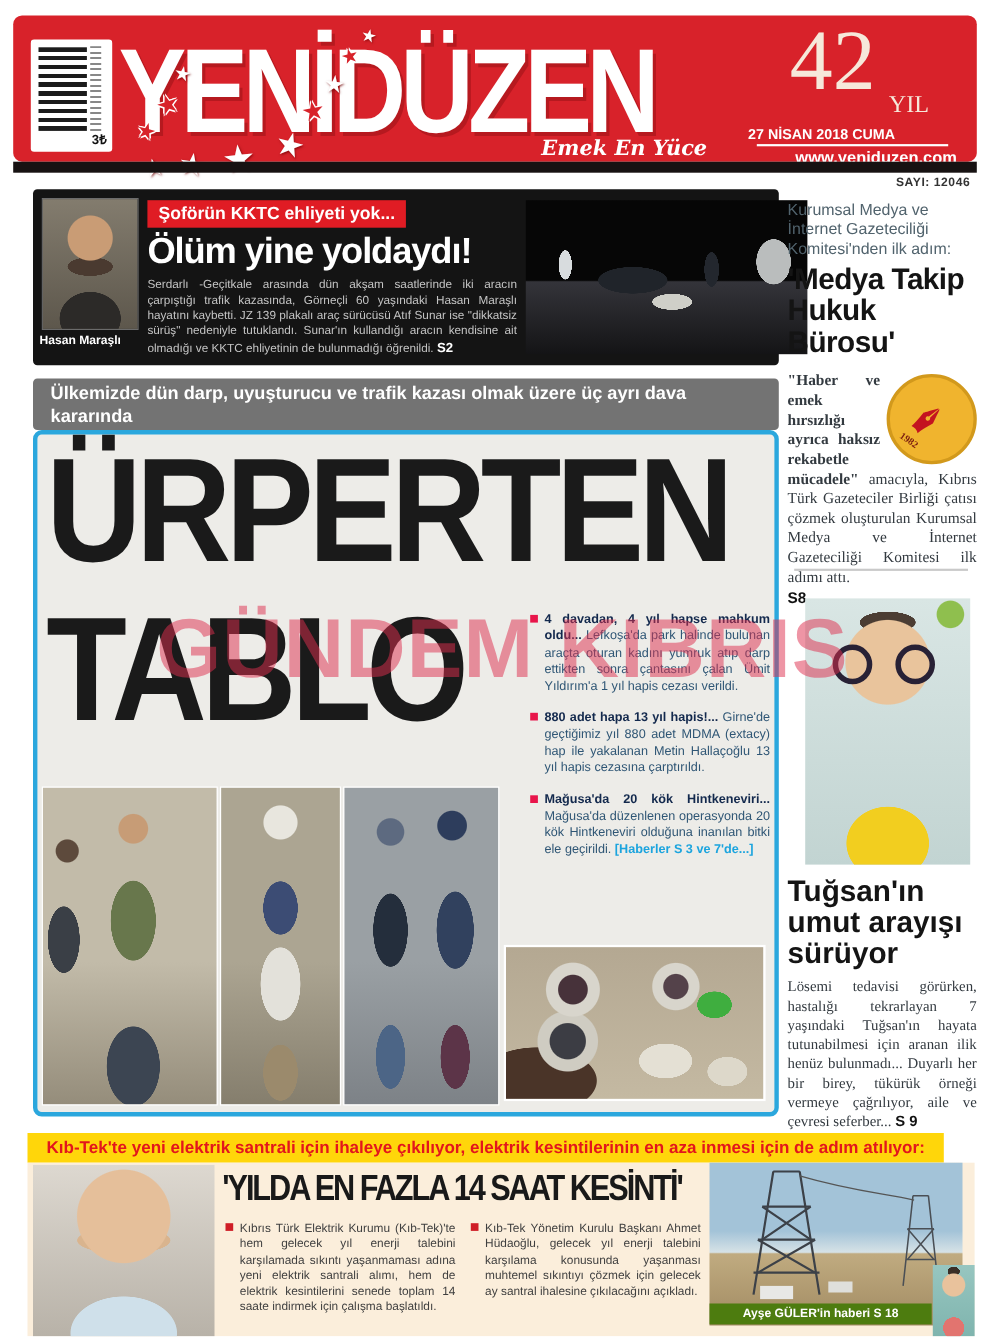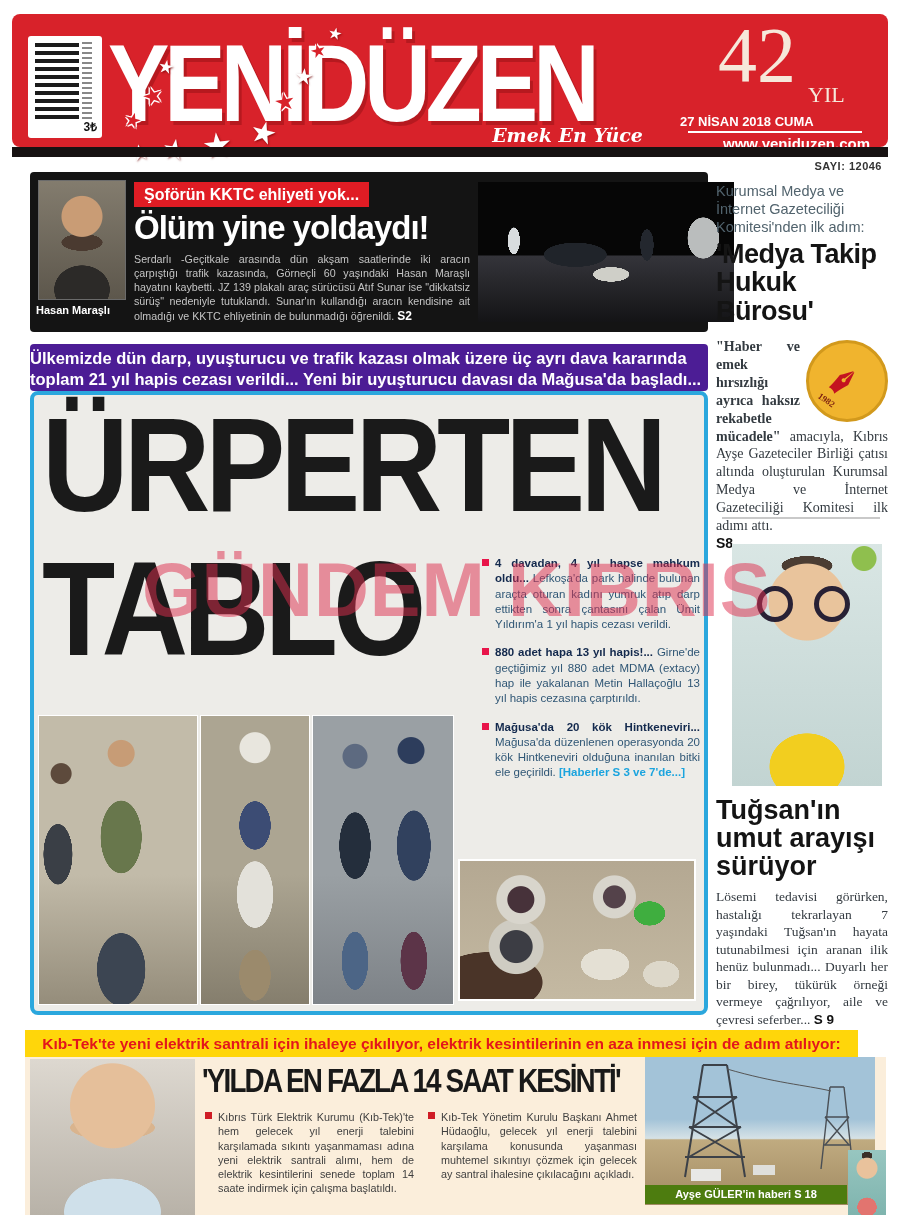--- a/index.html
+++ b/index.html
@@ -51,22 +51,22 @@
   #ts-night { position:absolute; left:448px; top:10px; width:256px; height:140px;
       background:
         radial-gradient(ellipse 10px 22px at 14% 42%, #d8dcde 0 60%, transparent 61%),
         radial-gradient(ellipse 11px 26px at 66% 45%, #23272e 0 60%, transparent 61%),
         radial-gradient(ellipse 52px 20px at 38% 52%, #20242a 0 60%, transparent 61%),
         radial-gradient(ellipse 30px 12px at 52% 66%, #cfcfc8 0 60%, transparent 61%),
         radial-gradient(ellipse 26px 34px at 88% 40%, #babdbd 0 60%, transparent 61%),
         linear-gradient(#060606 52%, #34343a 53%, #141416); }
 
   
-  #banner { left:30px; top:344px; width:678px; height:47px; background:#4c1d95; border-radius:4px;
-      color:#fff; font-size:16.5px; font-weight:bold; line-height:1.25; padding:4px 0; }
+  #banner { left:30px; top:344px; width:678px; height:47px; background:#737373; border-radius:4px;
+      color:#fff; font-size:16.5px; font-weight:bold; line-height:1.25; padding:4px 16px; }
 
   
   #main-block { left:30px; top:391px; width:678px; height:624px; background:#edece8;
       border:4px solid #2ba7dd; border-radius:8px; }
   #mh1, #mh2 { position:absolute; left:8px; font-size:120px; font-weight:900; color:#1a1a1a;
       letter-spacing:-5px; line-height:1; transform:scaleY(1.12); transform-origin:top left; white-space:nowrap; }
   #mh1 { top:2px; } #mh2 { top:146px; }
   #watermark { left:142px; top:546px; font-size:76px; font-weight:bold; color:#df2e4e; opacity:.5;
       letter-spacing:1px; white-space:nowrap; z-index:40; }
   #m-bullets { position:absolute; left:448px; top:161px; width:218px; }
@@ -242,21 +242,21 @@
   </div>
   <div class="abs" id="rc-kicker">Kurumsal Medya ve İnternet Gazeteciliği Komitesi'nden ilk adım:</div>
 
   <div class="abs" id="watermark">GÜNDEM KIBRIS</div>
   <div class="abs" id="rc-headline">'Medya Takip Hukuk Bürosu'</div>
   <div class="abs" id="rc-body">
     <span id="union-logo">
       <span class="nib"></span>
       <span class="yr">1982</span>
     </span>
-    <b>"Haber ve emek hırsızlığı ayrıca haksız rekabetle mücadele"</b><span> amacıyla, Kıbrıs Ayşe Gazeteciler Birliği çatısı altında oluşturulan Kurumsal Medya ve İnternet Gazeteciliği Komitesi ilk adımı attı.</span><br>
+    <b>"Haber ve emek hırsızlığı ayrıca haksız rekabetle mücadele"</b><span> amacıyla, Kıbrıs Türk Gazeteciler Birliği çatısı çözmek oluşturulan Kurumsal Medya ve İnternet Gazeteciliği Komitesi ilk adımı attı.</span><br>
     <b class="sans">S8</b>
   </div>
   <div class="abs" id="rc-divider"></div>
   <div class="abs" id="boy-photo">
     <span class="spec l"></span>
     <span class="spec r"></span>
   </div>
   <div class="abs" id="tg-headline">Tuğsan'ın umut arayışı sürüyor</div>
   <div class="abs" id="tg-body"><span>Lösemi tedavisi görürken, hastalığı tekrarlayan 7 yaşındaki Tuğsan'ın hayata tutunabilmesi için aranan ilik henüz bulunmadı... Duyarlı her bir birey, tükürük örneği vermeye çağrılıyor, aile ve çevresi seferber...</span> <b class="sans">S 9</b></div>
 

